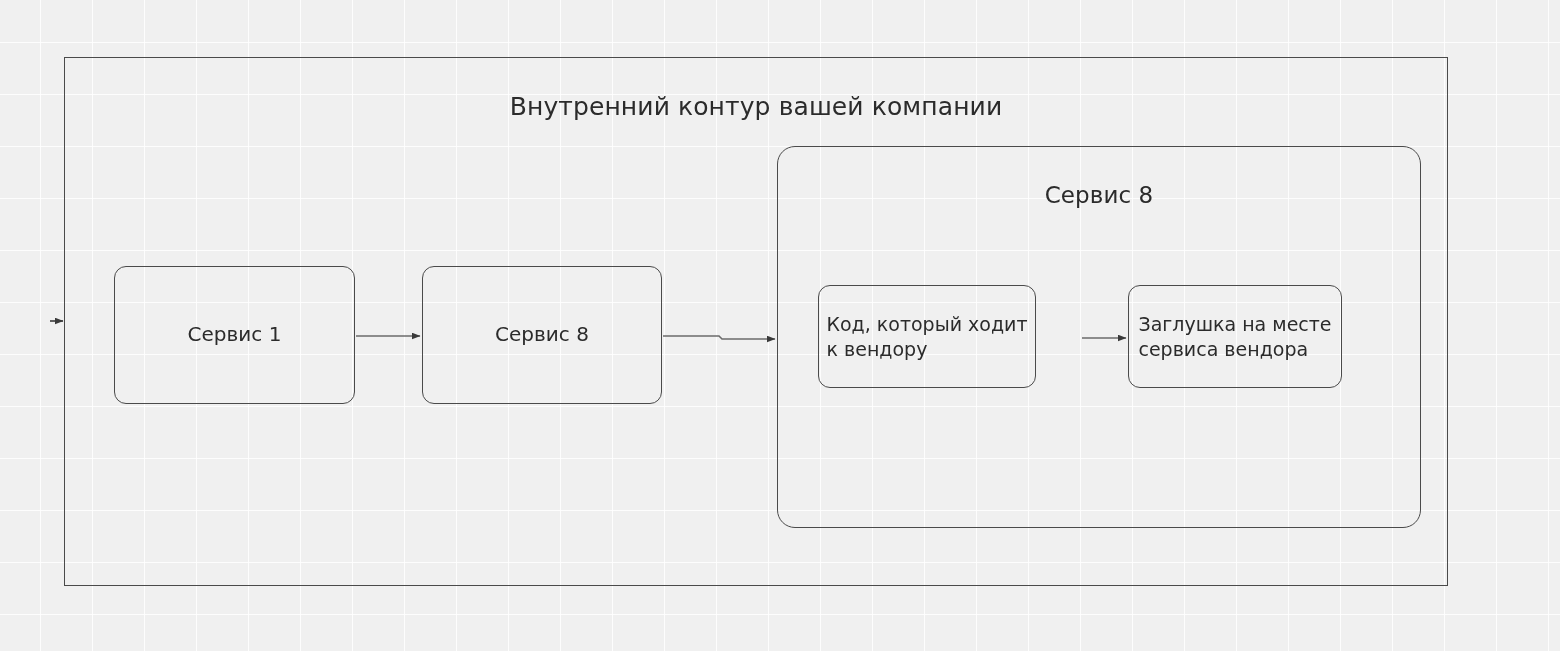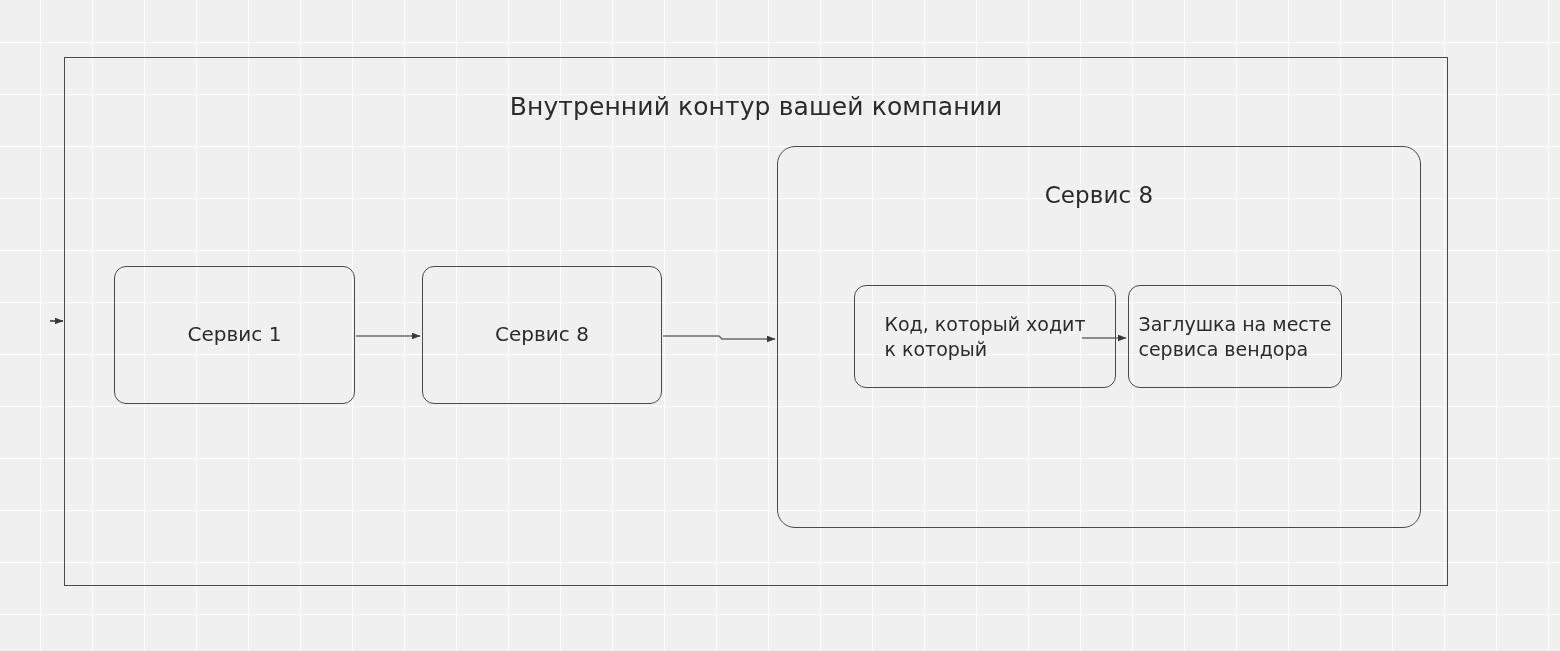--- a/index.html
+++ b/index.html
@@ -71,21 +71,21 @@
     font-size: 25px; letter-spacing: 0.1px;
   }
   #title-service3 {
     left: 777px; top: 182px; width: 644px;
     font-size: 23px; letter-spacing: 0.1px;
   }
 
   #node-service1 { left: 114px; top: 266px; width: 241px; height: 138px; font-size: 20px; }
   #node-service2 { left: 422px; top: 266px; width: 240px; height: 138px; font-size: 20px; }
 
-  #node-vendor-code { left: 818px;  top: 285px; width: 262px; height: 103px; font-size: 19px; margin-left: 36px; }
+  #node-vendor-code { left: 818px;  top: 285px; width: 218px; height: 103px; font-size: 19px; }
   #node-vendor-stub { left: 1128px; top: 285px; width: 214px; height: 103px; font-size: 19px; }
 
   .node-text { line-height: 1.28; padding: 0 2px; }
   #node-vendor-code .node-text { white-space: nowrap; }
 </style>
 </head>
 <body>
 
 <div id="canvas">
 
@@ -125,21 +125,21 @@
     <span class="node-text">Сервис 1</span>
   </div>
 
   <div id="node-service2" class="node box-service">
     <span class="node-text">Сервис 8</span>
   </div>
 
   <div id="node-vendor-code" class="node box-inner">
     <span class="node-text">
       <span>Код, который ходит</span><br>
-      <span>к который</span>
+      <span>к вендору</span>
     </span>
   </div>
 
   <div id="node-vendor-stub" class="node box-inner">
     <span class="node-text">
       <span>Заглушка на месте</span><br>
       <span>сервиса вендора</span>
     </span>
   </div>
 

